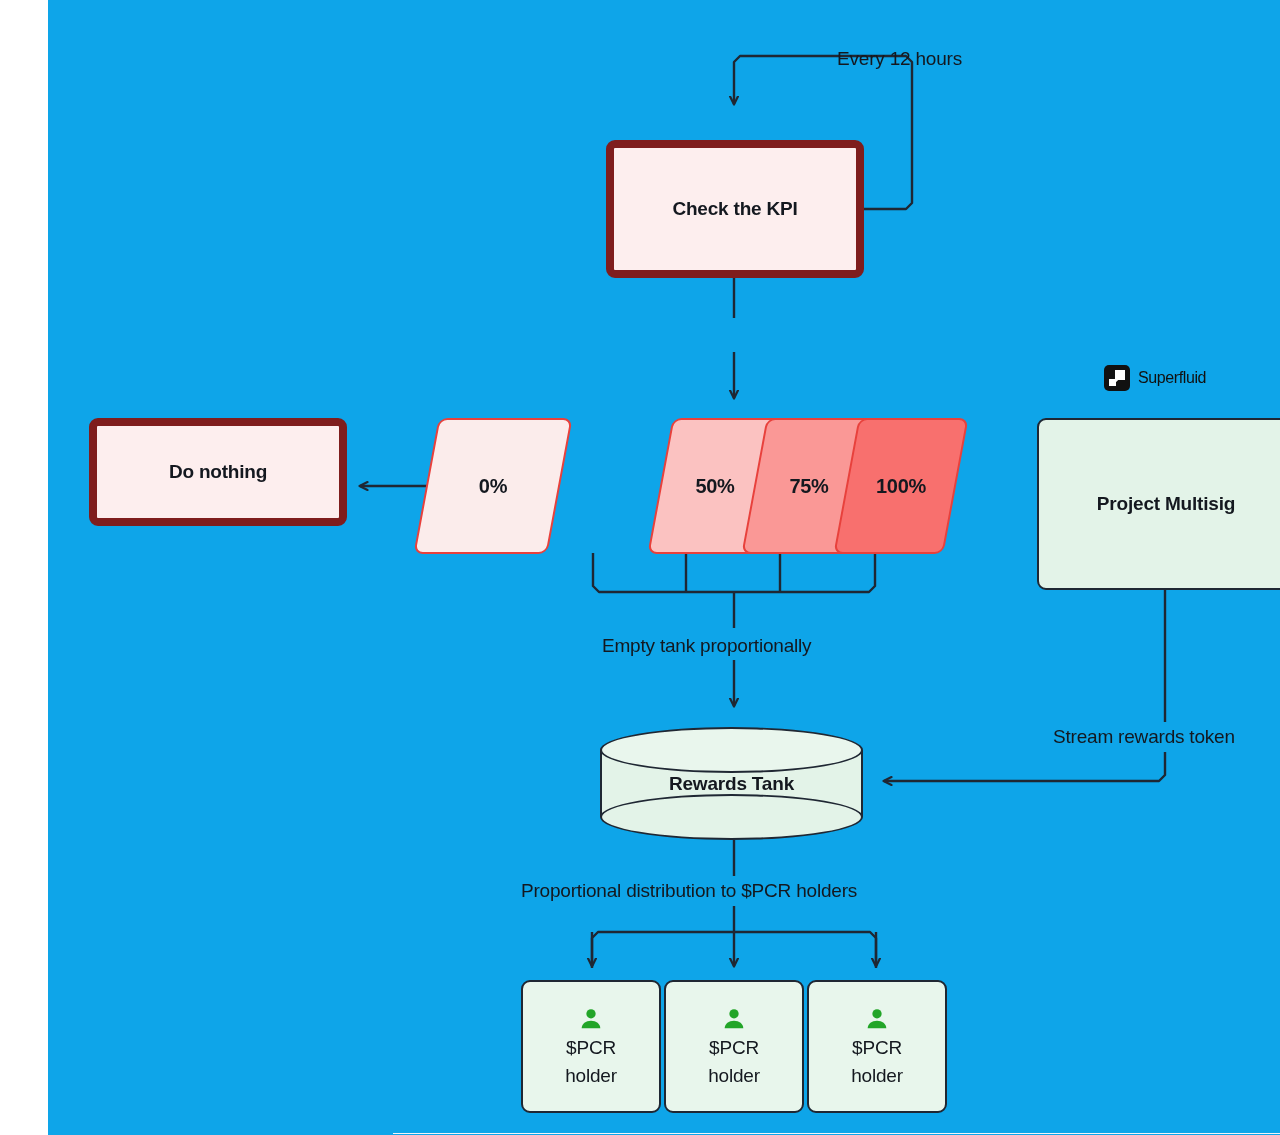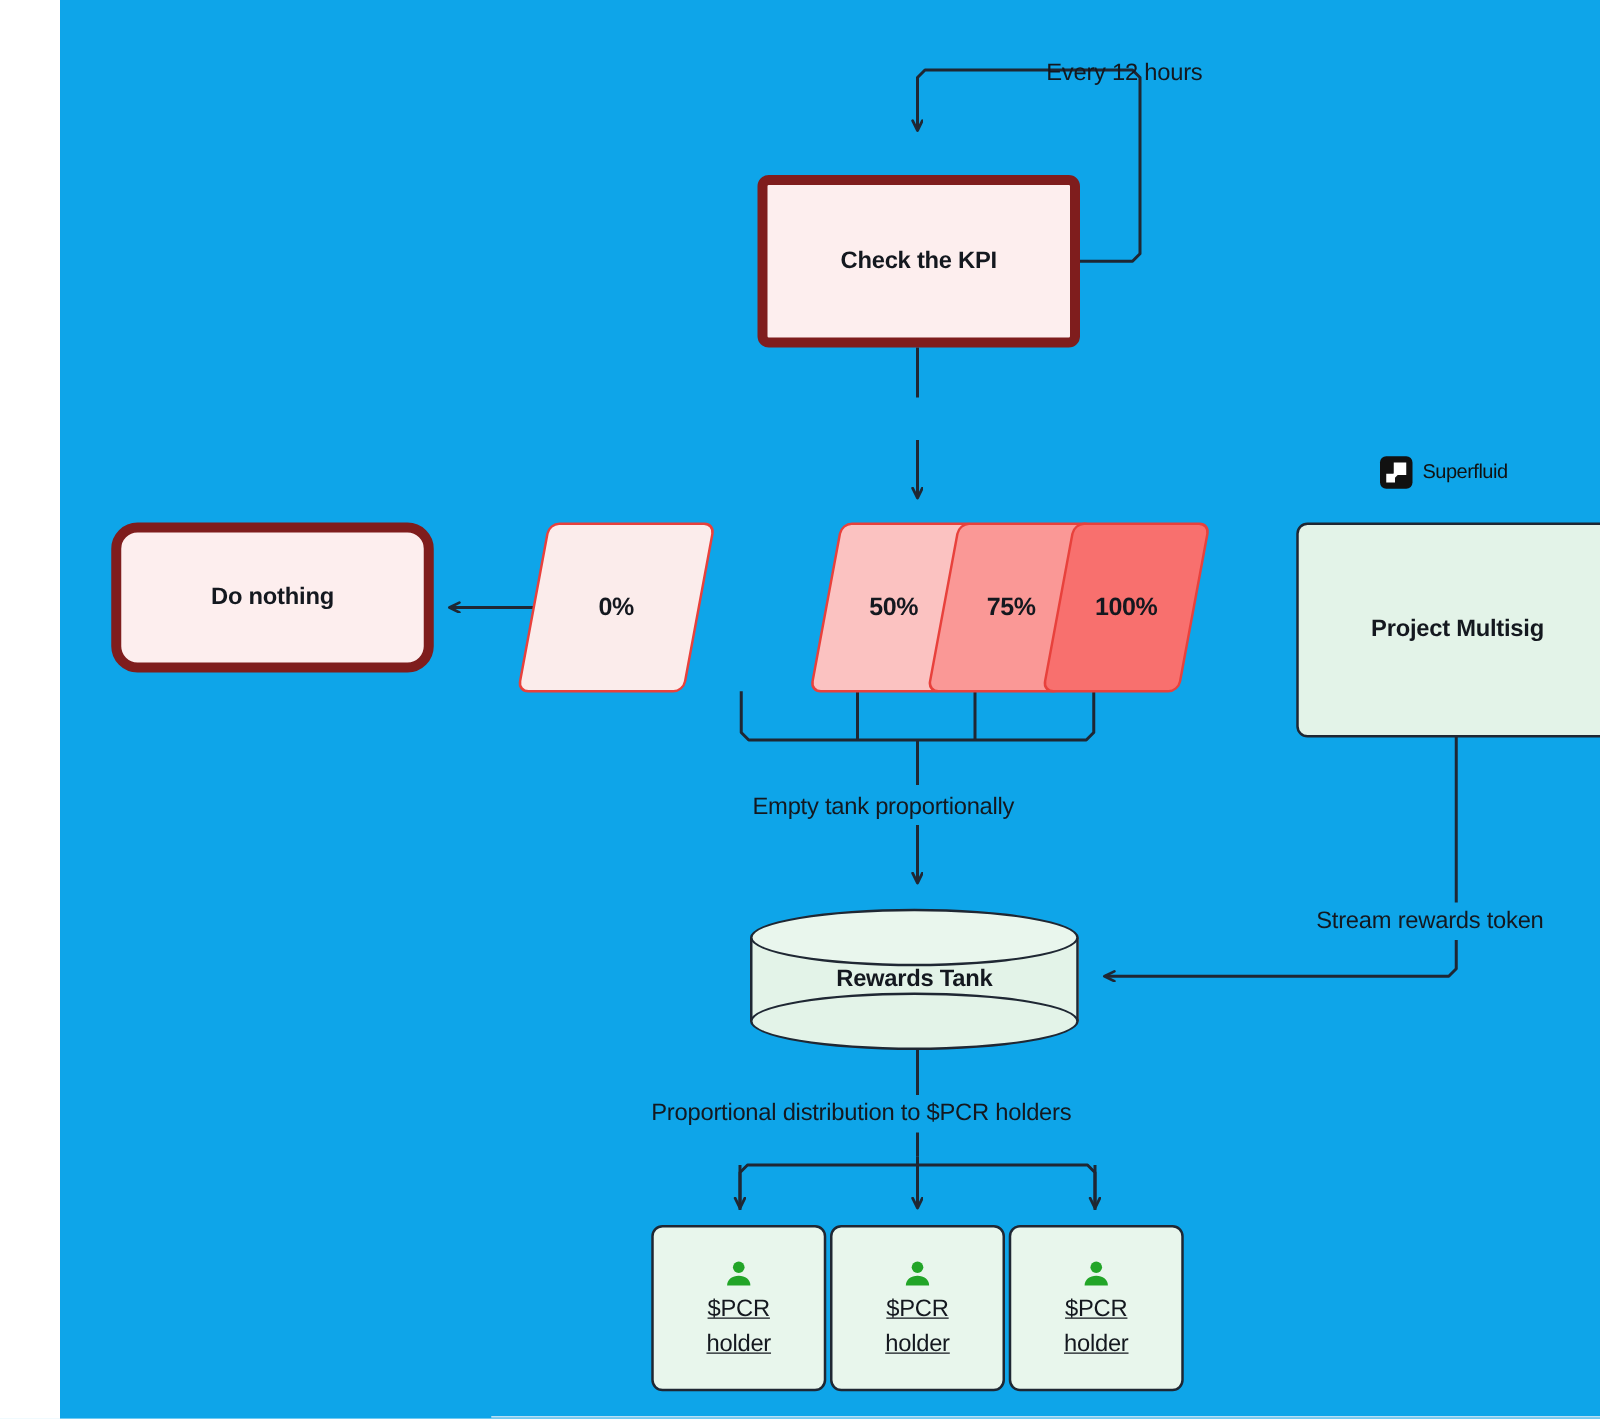--- a/index.html
+++ b/index.html
@@ -160,21 +160,20 @@
     align-items: center;
     justify-content: center;
     gap: 4px;
   }
   .holder-text {
     font-size: 19px;
     line-height: 1.22;
     color: #14181f;
     text-align: center;
     letter-spacing: -0.2px;
-    text-decoration: underline;
   }
   .person-icon {
     display: block;
     width: 26px;
     height: 26px;
   }
 
   
   .brand {
     position: absolute;
@@ -279,21 +278,21 @@
   <div class="edgelabel" style="left:554px; top:635px;">Empty tank proportionally</div>
 
   <div class="edgelabel" style="left:1005px; top:726px;">Stream rewards token</div>
 
   <div class="edgelabel" style="left:473px; top:880px;">Proportional distribution to $PCR holders</div>
 
   <div class="node redbox" style="left:558px; top:140px; width:258px; height:138px;">
     <span>Check the KPI</span>
   </div>
 
-  <div class="node redbox" style="left:41px; top:418px; width:258px; height:120px;border-radius:21px;">
+  <div class="node redbox" style="left:41px; top:418px; width:258px; height:108px;">
     <span>Do nothing</span>
   </div>
 
   <div class="node greenbox" style="left:989px; top:418px; width:258px; height:172px;">
     <span>Project Multisig</span>
   </div>
 
   <div class="brand" style="left:1056px; top:365px;">
     <span class="brand-mark">
       <span class="sq-small"></span>

